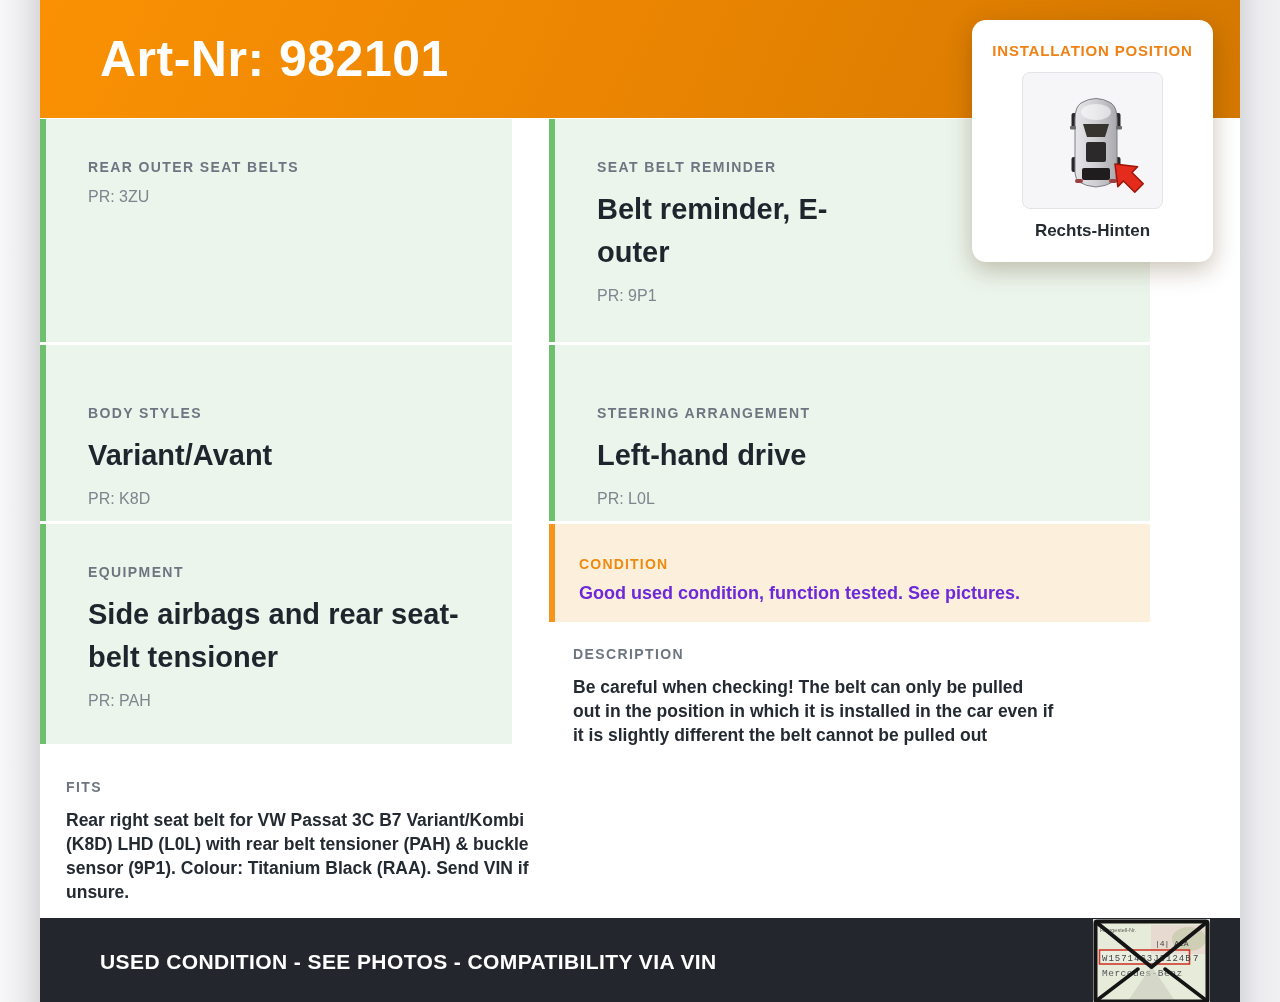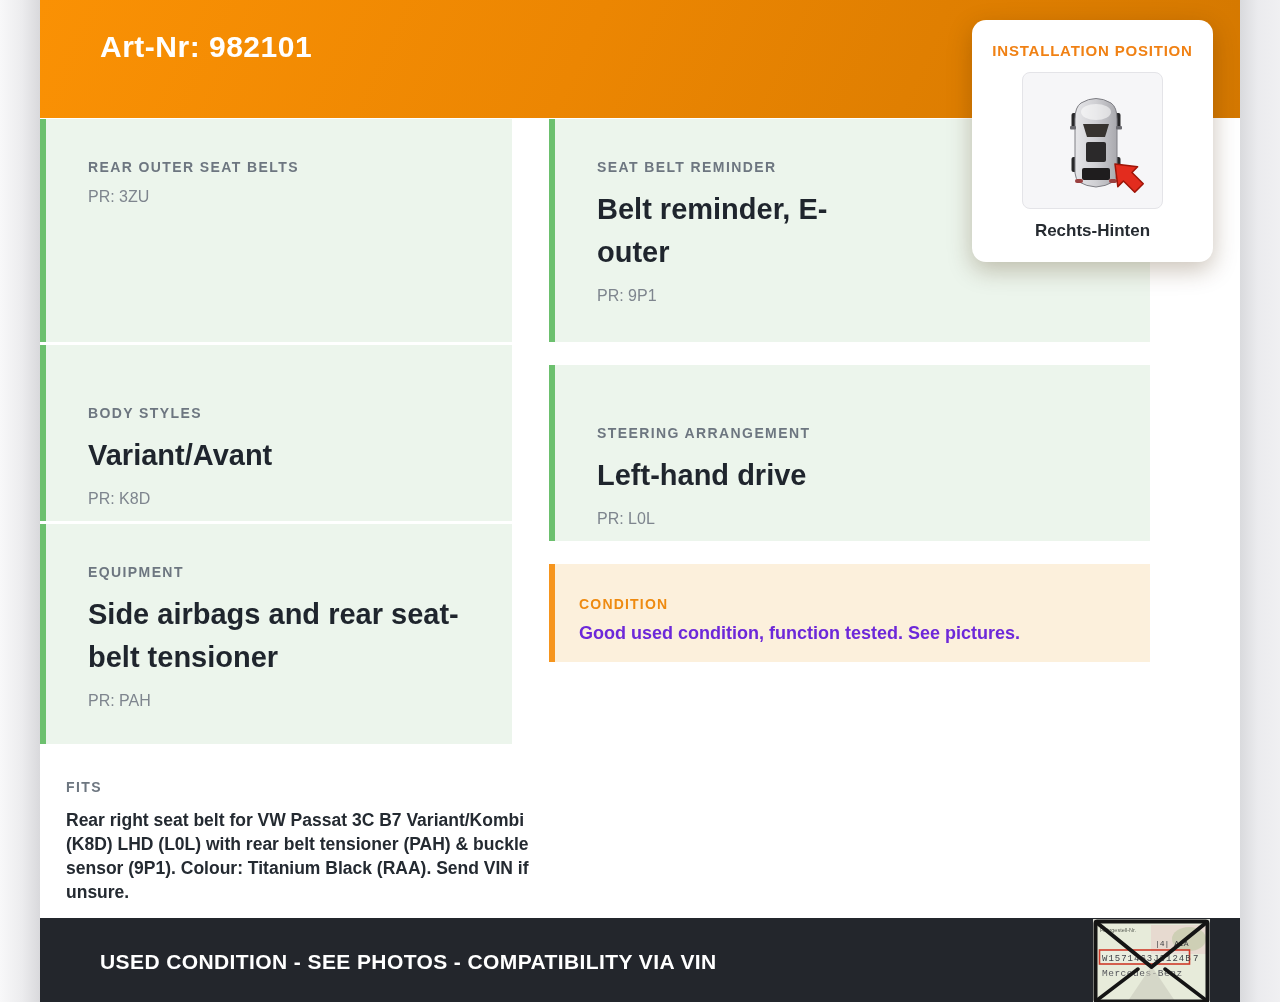--- a/index.html
+++ b/index.html
@@ -22,26 +22,26 @@
     background:#ffffff;
   }
   
   .header{
     height:118px;
     background:linear-gradient(115deg,#fa9104 0%,#ec8602 45%,#d47800 100%);
     position:relative;
   }
   .art-nr{
     position:absolute;left:60px;top:30px;
-    color:#ffffff;font-size:30px;font-weight:800;letter-spacing:.5px;
+    color:#ffffff;font-size:50px;font-weight:800;letter-spacing:.5px;
   }
   
   .main{display:flex;padding-top:1px;}
   .col-left{width:472px;margin-right:37px;display:flex;flex-direction:column;}
-  .col-right{width:601px;display:flex;flex-direction:column;gap:20px;}
+  .col-right{width:601px;display:flex;flex-direction:column;}
   .gcard{
     background:#ecf5ec;border-left:6px solid #6cc06e;
     box-sizing:border-box;padding:40px 30px 0 42px;margin-bottom:3px;
   }
   .gcard.h223{height:223px;}
   .gcard.h176{height:176px;padding-top:60px;}
   .gcard.h220{height:220px;}
   .card-label{
     font-size:14px;font-weight:700;color:#6d7680;letter-spacing:1.4px;
     margin-bottom:13px;
@@ -163,20 +163,28 @@
           <div>Left-hand drive</div>
         </div>
         <div class="card-pr">PR: L0L</div>
       </div>
 
       <div class="condition">
         <div class="card-label">CONDITION</div>
         <div class="condition-text">Good used condition, function tested. See pictures.</div>
       </div>
 
+      <div class="description">
+        <div class="card-label">DESCRIPTION</div>
+        <div class="rich-text">
+          <div>Be careful when checking! The belt can only be pulled</div>
+          <div>out in the position in which it is installed in the car even if</div>
+          <div>it is slightly different the belt cannot be pulled out</div>
+        </div>
+      </div>
 
     </div>
   </div>
 
   <div class="footer">
     <div class="footer-text">USED CONDITION - SEE PHOTOS - COMPATIBILITY VIA VIN</div>
 
     <div class="envelope-wrap">
       <svg width="117" height="85" viewBox="0 0 117 85">
         <rect x="0" y="0" width="117" height="85" fill="#edeee2"></rect>

